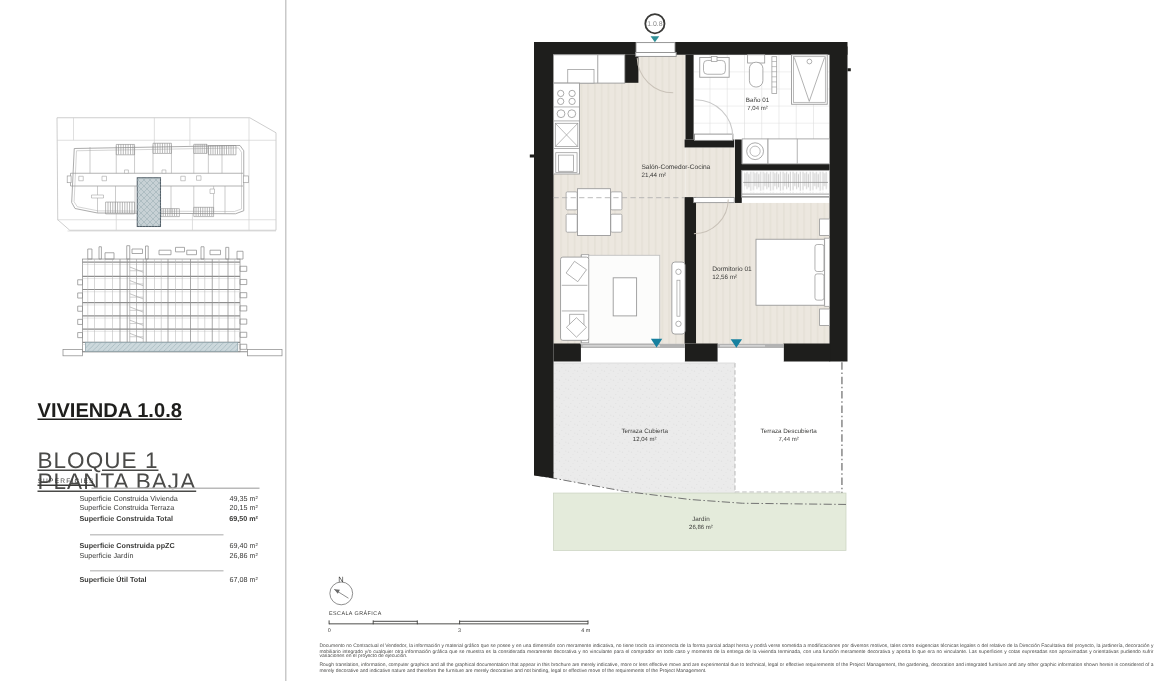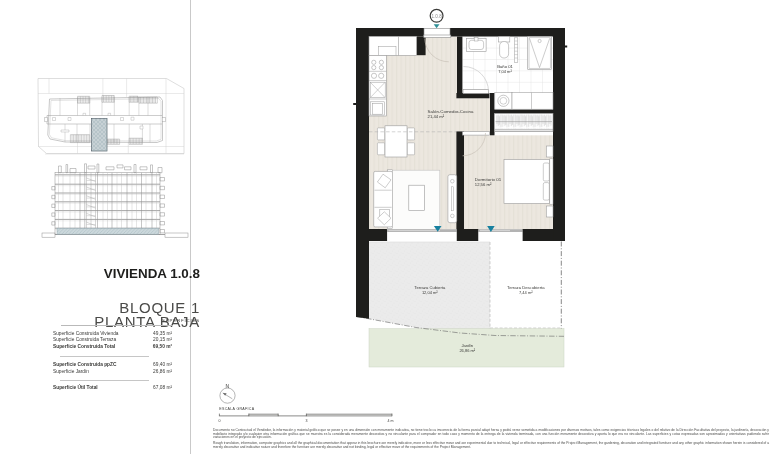--- a/index.html
+++ b/index.html
@@ -1,18 +1,18 @@
 <!DOCTYPE html>
 <html><head>
 <meta charset="utf-8">
 <style>
   html,body{margin:0;padding:0;background:#fff;}
   body{width:770px;height:460px;position:relative;font-family:"Liberation Sans",sans-serif;overflow:hidden;}
   .abs{position:absolute;}
-  .ctr{text-align:right;}
+  .ctr{text-align:left;text-decoration:underline;}
   .row{position:absolute;left:53px;width:119px;display:flex;justify-content:space-between;font-size:4.8px;color:#3a3a38;}
   .row b{font-weight:bold;}
 </style>
 </head>
 <body>
 
 <div class="abs" style="left:190px;top:0;width:1px;height:454px;background:#c9c9c9;"></div>
 
 <svg class="abs" style="left:0;top:0" width="770" height="460" viewBox="0 0 770 460">
 <defs>

